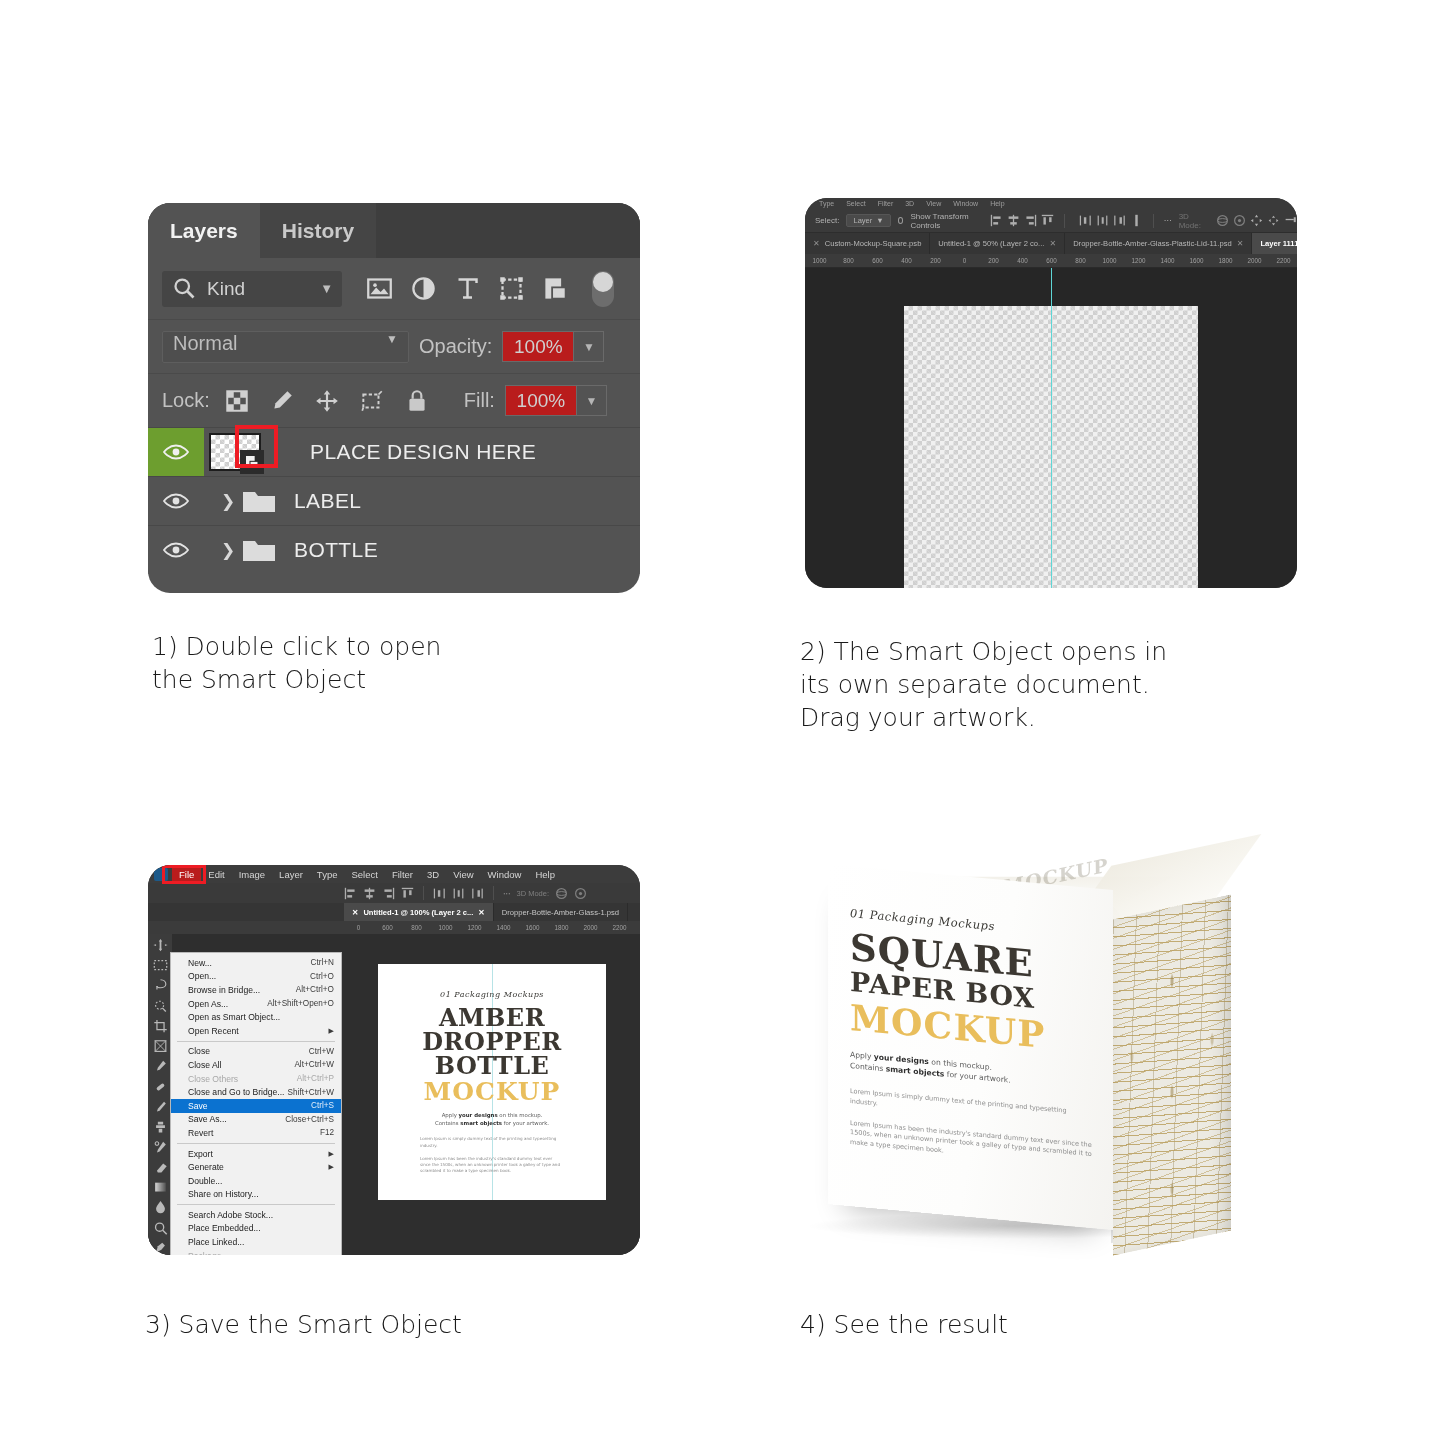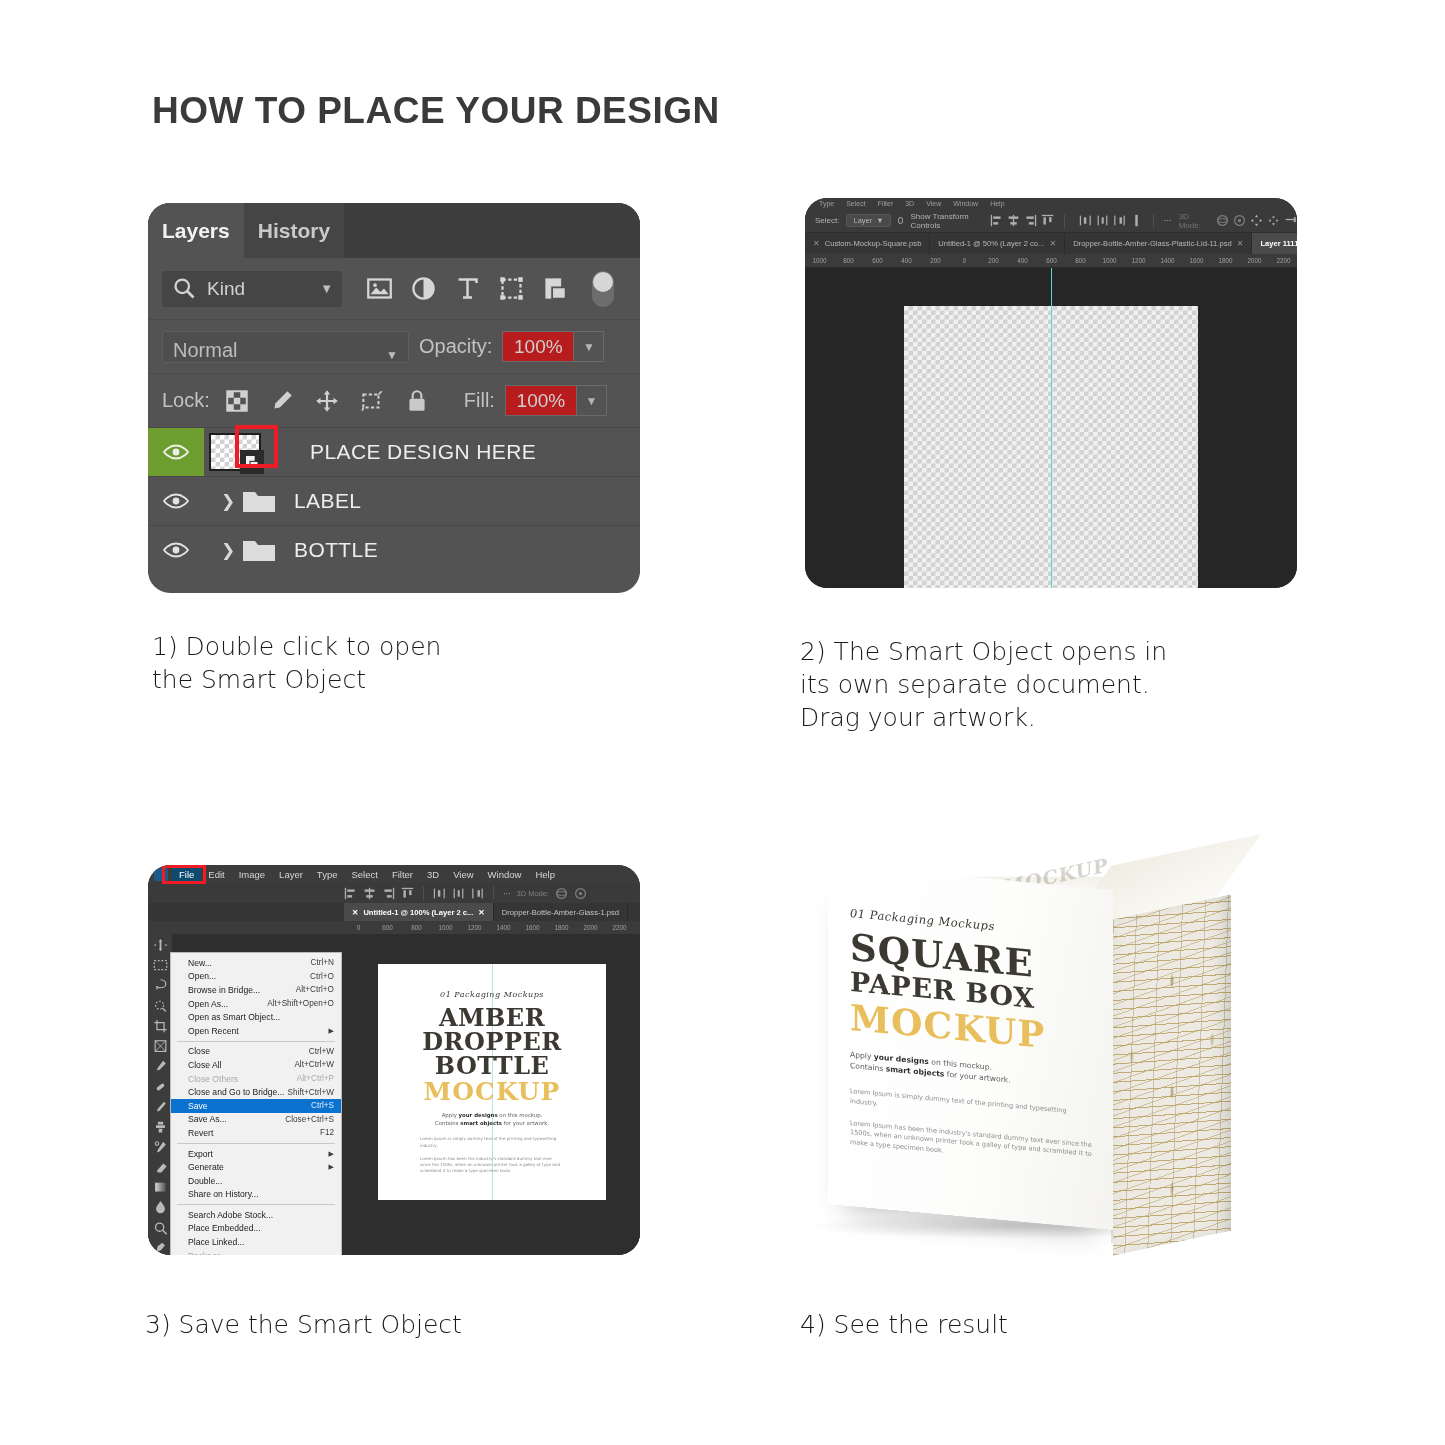--- a/index.html
+++ b/index.html
@@ -29,21 +29,21 @@
 
   
   .ps-layers {
     position: absolute; left: 148px; top: 203px;
     width: 492px; height: 390px;
     background: #535353; border-radius: 22px; overflow: hidden;
     font-family: "Liberation Sans", sans-serif;
   }
   .lp-tabs { display: flex; height: 55px; background: #454545; }
   .lp-tab {
-    display: flex; align-items: center; padding: 0 14px;
+    display: flex; align-items: center; padding: 0 22px;
     font-size: 21px; font-weight: bold; color: #c9c9c9;
   }
   .lp-tab.active { background: #535353; color: #f2f2f2; }
   .lp-tabfill { flex: 1; background: #3e3e3e; }
 
   .lp-filter {
     height: 61px; background: #535353;
     display: flex; align-items: center; padding: 0 14px; gap: 12px;
   }
   .lp-kind {
@@ -62,21 +62,21 @@
     content: ""; position: absolute; left: 1px; top: 1px;
     width: 20px; height: 20px; border-radius: 50%; background: #d6d6d6;
   }
 
   .lp-row {
     height: 54px; background: #535353; display: flex; align-items: center;
     padding: 0 14px; border-top: 1px solid #4a4a4a; gap: 10px;
   }
   .lp-blend {
     width: 247px; height: 32px; background: #4e4e4e; border: 1px solid #5e5e5e;
-    border-radius: 2px; display: flex; align-items: flex-end; padding: 0 10px;
+    border-radius: 2px; display: flex; align-items: flex-start; padding: 0 10px;
     color: #bdbdbd; font-size: 20px;
   }
   .lp-blend .chev { margin-left: auto; font-size: 12px; }
   .lp-lbl { color: #c2c2c2; font-size: 20px; }
   .lp-val {
     width: 72px; height: 31px; background: #b91c1c; border: 1px solid #6a6a6a;
     display: flex; align-items: center; justify-content: center;
     color: #cfcfcf; font-size: 19px;
   }
   .lp-valchev {
@@ -177,21 +177,21 @@
   }
   .m3-menubar {
     height: 18px; background: #3c3c3c; display: flex; align-items: center;
     padding-left: 6px; gap: 0; position: relative; z-index: 5;
   }
   .m3-logo { width: 14px; height: 13px; background: #1d5a8a; border-radius: 2px; margin-right: 4px; }
   .m3-mi {
     font-size: 9.5px; color: #d6d6d6; padding: 2px 7px;
     font-family: "Liberation Sans", sans-serif; white-space: nowrap;
   }
-  .m3-mi.open { background: #0c4a6e; color: #ffffff; }
+  .m3-mi.open { background: #b91c1c; color: #ffffff; }
   .m3-filebox {
     position: absolute; left: 14px; top: 0px; width: 44px; height: 19px;
     border: 3px solid #ee1c24; z-index: 9; pointer-events: none;
   }
   .m3-optbar {
     height: 20px; background: #3a3a3a; display: flex; align-items: center;
     gap: 6px; padding-left: 196px; font-size: 7.5px; color: #b5b5b5;
   }
   .m3-tabs { height: 18px; background: #353535; display: flex; padding-left: 196px; }
   .m3-tab {
@@ -316,21 +316,20 @@
     position: absolute; left: 70px; top: 368px; width: 420px; height: 26px;
     background: radial-gradient(ellipse at 50% 50%, rgba(0,0,0,.14) 0%, rgba(0,0,0,0) 70%);
   }
   .box-face-content { position: absolute; left: 22px; top: 40px; width: 242px; }
 </style>
 </head>
 <body>
 
 <div class="page">
 
-  <div class="page-title">HOW TO PLACE YOUR DESIGN</div>
 
   <div class="ps-layers">
 
     <div class="lp-tabs">
       <div class="lp-tab active">Layers</div>
       <div class="lp-tab">History</div>
       <div class="lp-tabfill"></div>
     </div>
 
     <div class="lp-filter">

